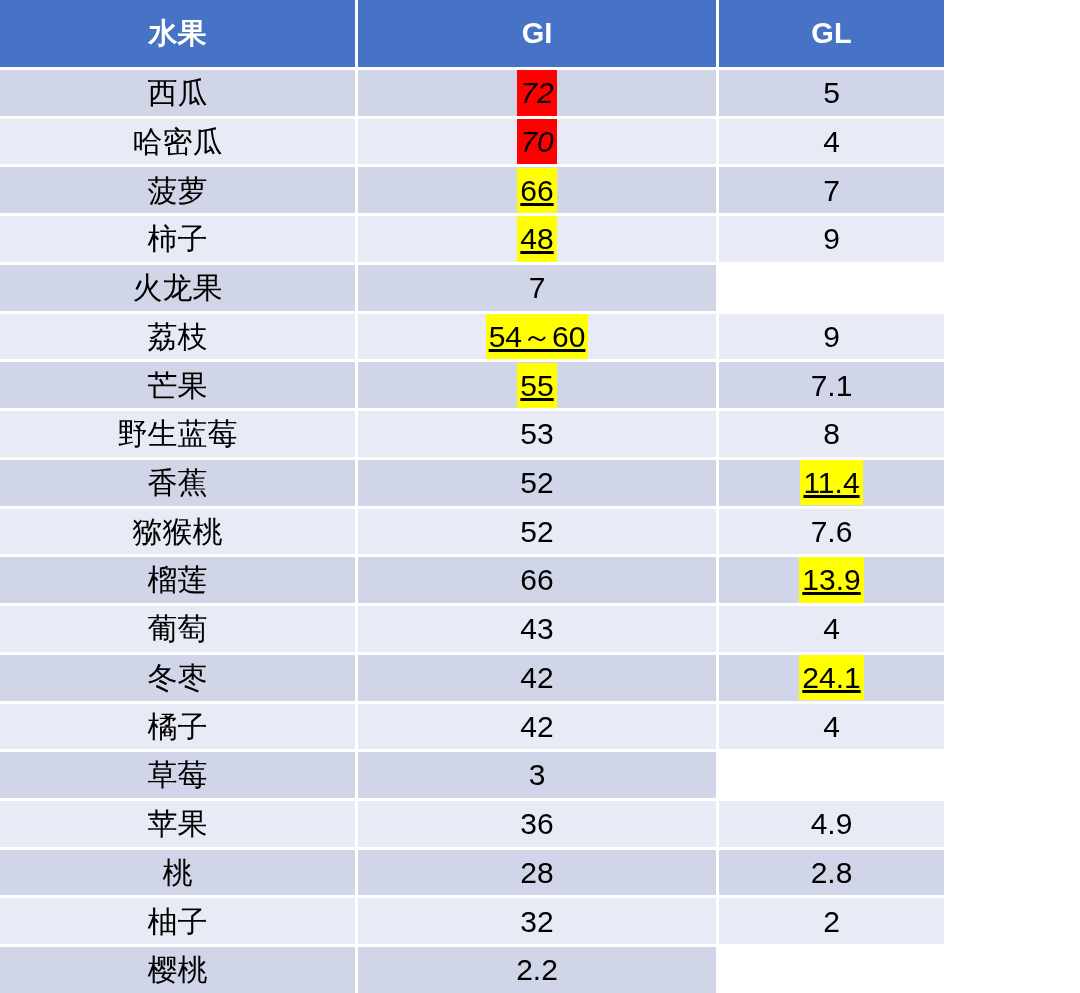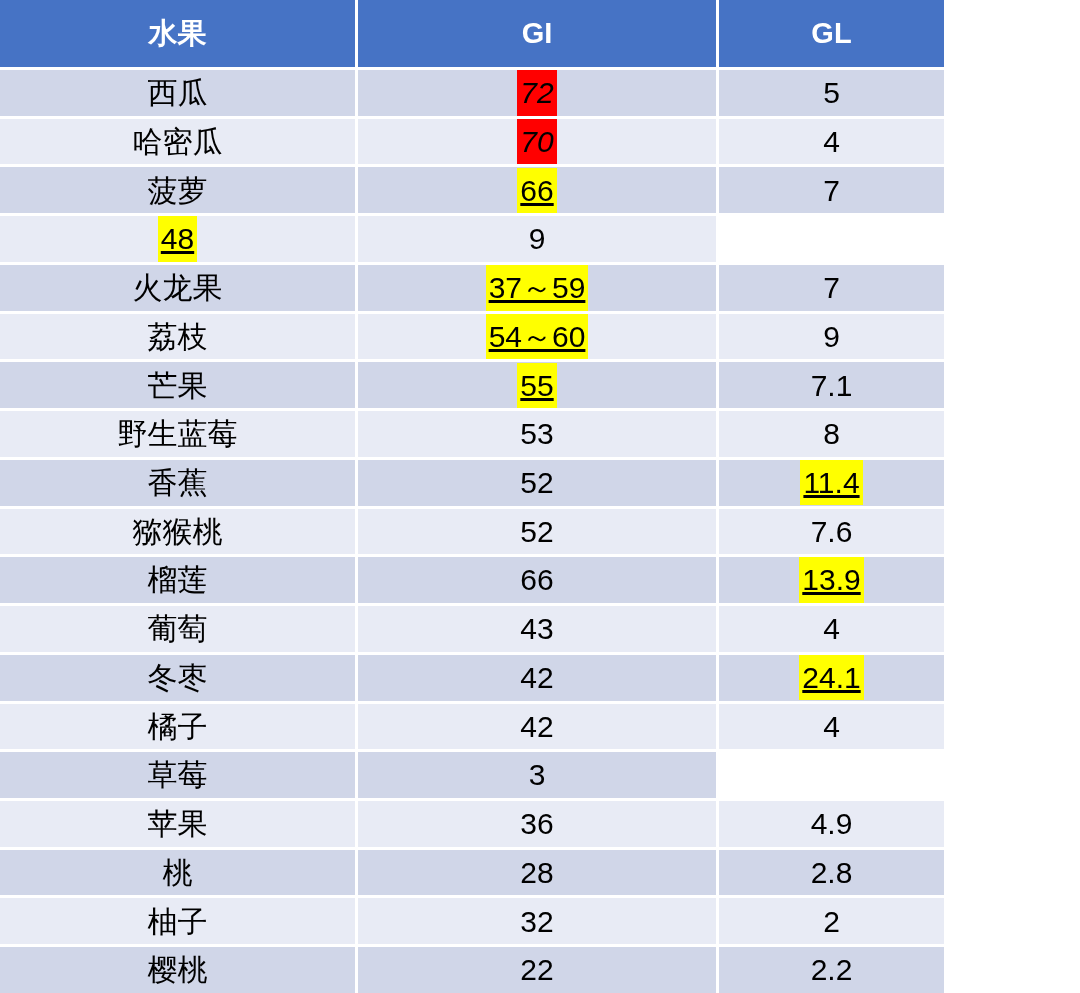--- a/index.html
+++ b/index.html
@@ -103,35 +103,35 @@
     <div class="cell">
         <span class="val hl-yellow">66</span>
       </div>
     <div class="cell">
         <span class="val">7</span>
       </div>
   </div>
 
   <div class="row band-light">
     <div class="cell">
+        <span class="val">柿子</span>
+      </div>
+    <div class="cell">
         <span class="val hl-yellow">48</span>
       </div>
     <div class="cell">
         <span class="val">9</span>
       </div>
   </div>
 
   <div class="row band-dark">
     <div class="cell">
         <span class="val">火龙果</span>
       </div>
     <div class="cell">
-        <span class="val hl-yellow">37～59</span>
-      </div>
-    <div class="cell">
         <span class="val">7</span>
       </div>
   </div>
 
   <div class="row band-light">
     <div class="cell">
         <span class="val">荔枝</span>
       </div>
     <div class="cell">
         <span class="val hl-yellow">54～60</span>
@@ -280,19 +280,16 @@
     <div class="cell">
         <span class="val">2</span>
       </div>
   </div>
 
   <div class="row band-dark">
     <div class="cell">
         <span class="val">樱桃</span>
       </div>
     <div class="cell">
-        <span class="val">22</span>
-      </div>
-    <div class="cell">
         <span class="val">2.2</span>
       </div>
   </div>
 </div>
 
 </body></html>

